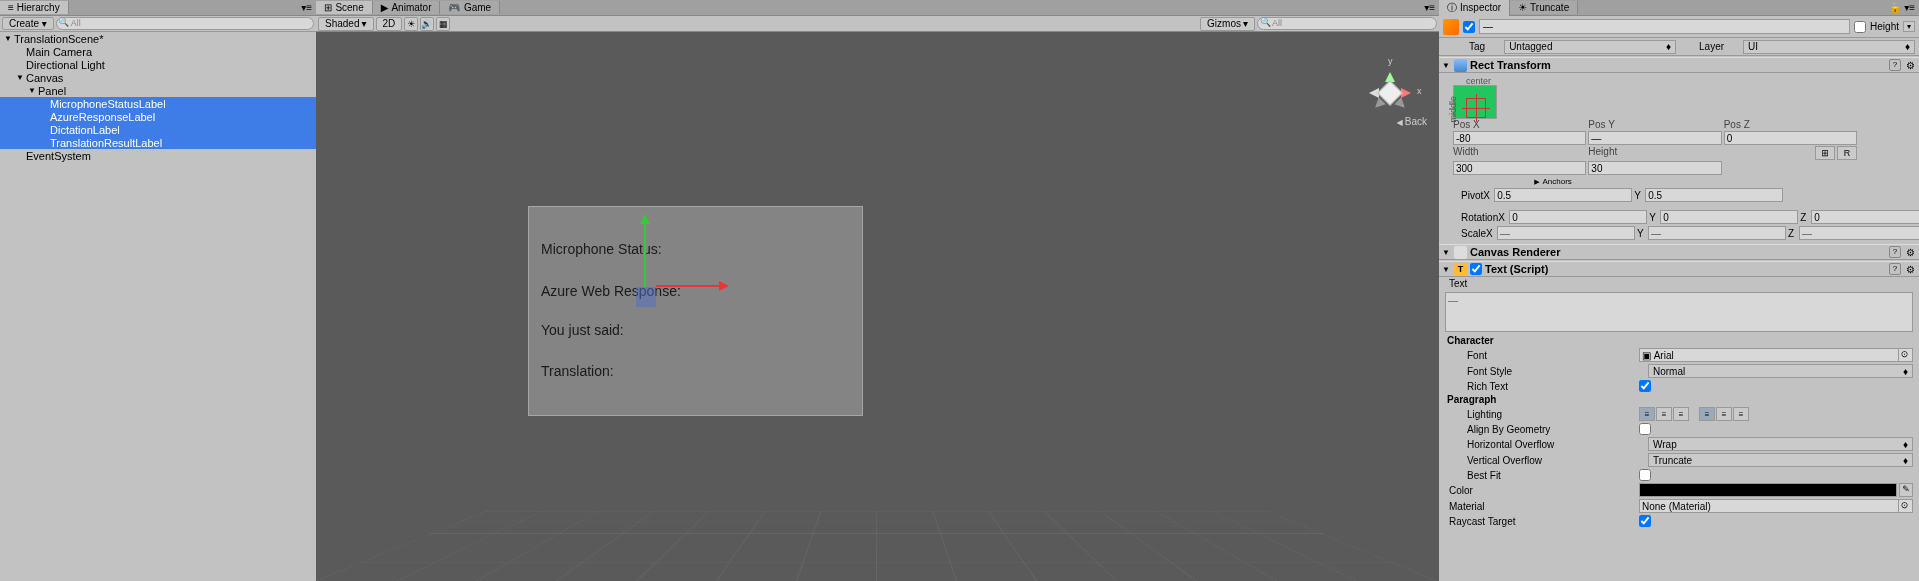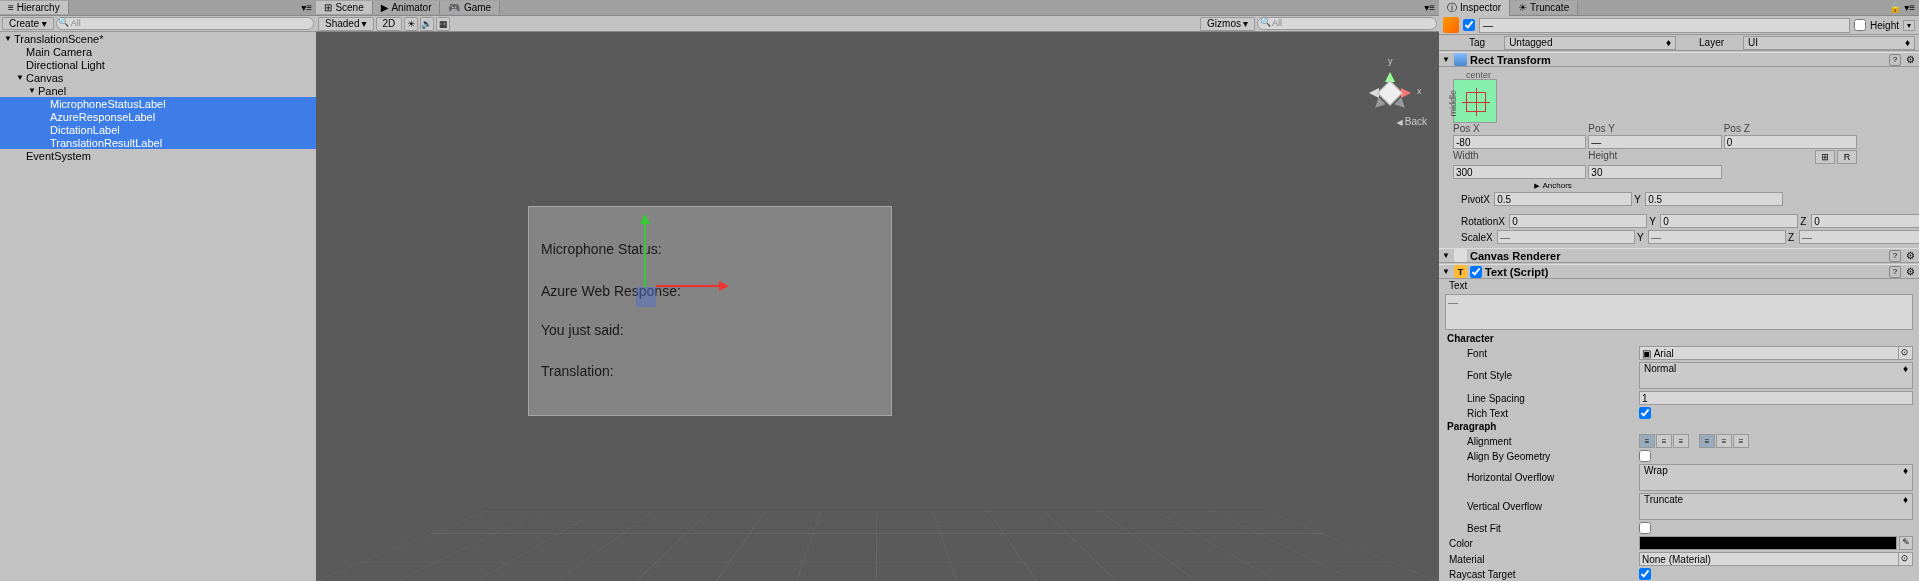--- a/index.html
+++ b/index.html
@@ -40,21 +40,21 @@
 .flex-spacer { flex: 1; }
 .s-search { width: 180px; height: 13px; border: 1px solid #999; border-radius: 8px; background: #d8d8d8; font-size: 9px; padding: 0 14px; color: #888; position: relative; }
 .s-search::before { content: "🔍"; position: absolute; left: 2px; top: -1px; font-size: 9px; color: #888; }
 
 
 .viewport { flex: 1; background: #5a5a5a; position: relative; overflow: hidden; }
 .grid-floor { position: absolute; left: 0; right: 0; bottom: 0; height: 200px; background-image:
   linear-gradient(rgba(130,130,130,0.3) 1px, transparent 1px),
   linear-gradient(90deg, rgba(130,130,130,0.3) 1px, transparent 1px);
   background-size: 80px 40px; transform: perspective(400px) rotateX(60deg); transform-origin: bottom; }
-.ui-panel { position: absolute; left: 212px; top: 174px; width: 364px; height: 210px; background: rgba(150,150,150,0.7); border: 1px solid rgba(200,200,200,0.5); }
+.ui-panel { position: absolute; left: 212px; top: 174px; width: 335px; height: 210px; background: rgba(150,150,150,0.7); border: 1px solid rgba(200,200,200,0.5); }
 .ui-panel .lbl { position: absolute; font-size: 14px; color: #1a1a1a; }
 .gizmo-sel { position: absolute; left: 320px; top: 255px; width: 20px; height: 20px; background: rgba(80,110,200,0.5); }
 .gizmo-y { position: absolute; left: 328px; top: 185px; width: 2px; height: 70px; background: #3c3; }
 .gizmo-y::before { content: ""; position: absolute; top: -8px; left: -4px; border: 5px solid transparent; border-bottom: 10px solid #3c3; }
 .gizmo-x { position: absolute; left: 340px; top: 253px; width: 70px; height: 2px; background: #e33; }
 .gizmo-x::before { content: ""; position: absolute; right: -8px; top: -4px; border: 5px solid transparent; border-left: 10px solid #e33; }
 .nav-gizmo { position: absolute; right: 14px; top: 26px; width: 70px; height: 70px; }
 .nav-cube { position: absolute; left: 26px; top: 26px; width: 18px; height: 18px; background: #eee; border: 1px solid #bbb; transform: rotate(45deg); }
 .nav-arm { position: absolute; width: 22px; height: 6px; left: 35px; top: 32px; transform-origin: left center; }
 .nav-arm .cone { width: 0; height: 0; border: 5px solid transparent; position: absolute; right: -4px; top: -2px; }
@@ -88,21 +88,21 @@
 .comp-icon { width: 13px; height: 13px; background: #888; border-radius: 2px; }
 .comp-icon.rect { background: linear-gradient(#8bf,#48c); }
 .comp-icon.canvas { background: #ddd; }
 .comp-icon.text { background: #fb3; display: flex; align-items: center; justify-content: center; font-size: 9px; font-weight: bold; }
 .comp-title { font-size: 11px; font-weight: bold; flex: 1; }
 .comp-gear { font-size: 10px; cursor: pointer; padding: 0 2px; }
 .help-icon { width: 12px; height: 12px; border: 1px solid #888; border-radius: 2px; font-size: 8px; text-align: center; line-height: 10px; cursor: pointer; }
 
 
 .rect-body { padding: 2px 6px; background: #c2c2c2; }
-.anchor-preview { width: 44px; height: 44px; border: 1px solid #999; background: #86efac; display: inline-block; vertical-align: top; position: relative; margin-right: 12px; cursor: pointer; }
+.anchor-preview { width: 44px; height: 34px; border: 1px solid #999; background: #22c55e; display: inline-block; vertical-align: top; position: relative; margin-right: 12px; cursor: pointer; }
 .anchor-preview .inner { position: absolute; left: 12px; top: 12px; width: 20px; height: 20px; border: 1px solid #c33; }
 .anchor-preview .cross1 { position: absolute; left: 22px; top: 8px; width: 1px; height: 28px; background: #c33; }
 .anchor-preview .cross2 { position: absolute; left: 8px; top: 22px; width: 28px; height: 1px; background: #c33; }
 .anchor-lbl-c { position: absolute; top: -10px; left: 12px; font-size: 9px; color: #555; }
 .anchor-lbl-m { position: absolute; left: -6px; top: 10px; font-size: 9px; color: #555; writing-mode: vertical-rl; transform: rotate(180deg); }
 .rt-grid { display: inline-block; vertical-align: top; width: calc(100% - 56px); }
 .rt-row { display: flex; gap: 2px; margin-bottom: 1px; }
 .rt-col { flex: 1; }
 .rt-lbl { font-size: 10px; color: #444; }
 .rt-inp { width: 100%; height: 14px; background: #d8d8d8; border: 1px solid #999; font-size: 10px; padding: 0 2px; }
@@ -113,21 +113,21 @@
 .prop-lbl.sub { padding-left: 22px; }
 .prop-lbl.bold { font-weight: bold; padding-left: 2px; }
 .prop-lbl.fold::before { content: "▶"; font-size: 7px; margin-right: 3px; }
 .prop-val { flex: 1; display: flex; gap: 2px; align-items: center; }
 .prop-xyz { display: flex; gap: 2px; flex: 1; }
 .xyz { display: flex; align-items: center; gap: 1px; flex: 1; }
 .xyz-l { width: 10px; font-size: 10px; }
 .xyz-i { flex: 1; height: 14px; background: #d8d8d8; border: 1px solid #999; font-size: 10px; padding: 0 2px; }
 .xyz-i.dash { color: #555; }
 .prop-inp { flex: 1; height: 14px; background: #d8d8d8; border: 1px solid #999; font-size: 10px; padding: 0 2px; }
-.prop-dd { flex: 1; height: 27px; background: #cacaca; border: 1px solid #999; font-size: 10px; padding: 0 4px; display: flex; align-items: flex-start; justify-content: space-between; }
+.prop-dd { flex: 1; height: 14px; background: #cacaca; border: 1px solid #999; font-size: 10px; padding: 0 4px; display: flex; align-items: flex-end; justify-content: space-between; margin-left: 9px; }
 .prop-check { width: 12px; height: 12px; }
 .prop-textarea { width: calc(100% - 12px); height: 40px; background: #d8d8d8; border: 1px solid #999; font-size: 10px; padding: 2px; margin: 2px 6px; resize: none; color: #666; }
 .color-swatch { flex: 1; height: 14px; background: #000; border: 1px solid #999; cursor: pointer; position: relative; }
 .eyedrop { width: 14px; height: 14px; border: 1px solid #999; background: #cacaca; font-size: 9px; text-align: center; cursor: pointer; }
 .obj-field { flex: 1; height: 14px; background: #d8d8d8; border: 1px solid #999; font-size: 10px; padding: 0 2px; display: flex; align-items: center; justify-content: space-between; }
 .obj-dot { width: 12px; height: 12px; border-left: 1px solid #999; text-align: center; font-size: 9px; cursor: pointer; }
 
 .align-btns { display: flex; gap: 1px; }
 .align-btn { width: 16px; height: 14px; border: 1px solid #999; background: #cacaca; font-size: 8px; display: flex; align-items: center; justify-content: center; cursor: pointer; }
 .align-btn.active { background: #9ab; }
@@ -421,35 +421,31 @@
         </div>
     </div>
     <div class="prop-row">
       <div class="prop-lbl sub">Font Style</div>
       <div class="prop-dd">
           <span>Normal</span>
           <span>♦</span>
         </div>
     </div>
     <div class="prop-row">
-      <div class="prop-lbl sub">Line Spacing</div>
-      <input class="prop-inp" value="1" style="">
-    </div>
-    <div class="prop-row">
       <div class="prop-lbl sub">Rich Text</div>
       <div class="prop-val">
           <input type="checkbox" class="prop-check" checked="" style="">
         </div>
     </div>
 
     <div class="prop-row">
         <div class="prop-lbl bold">Paragraph</div>
       </div>
     <div class="prop-row">
-      <div class="prop-lbl sub">Alignment</div>
+      <div class="prop-lbl sub">Lighting</div>
       <div class="prop-val">
         <div class="align-btns">
           <div class="align-btn active">≡</div>
           <div class="align-btn">≡</div>
           <div class="align-btn">≡</div>
         </div>
         <div style="width:6px"></div>
         <div class="align-btns">
           <div class="align-btn active">≡</div>
           <div class="align-btn">≡</div>

